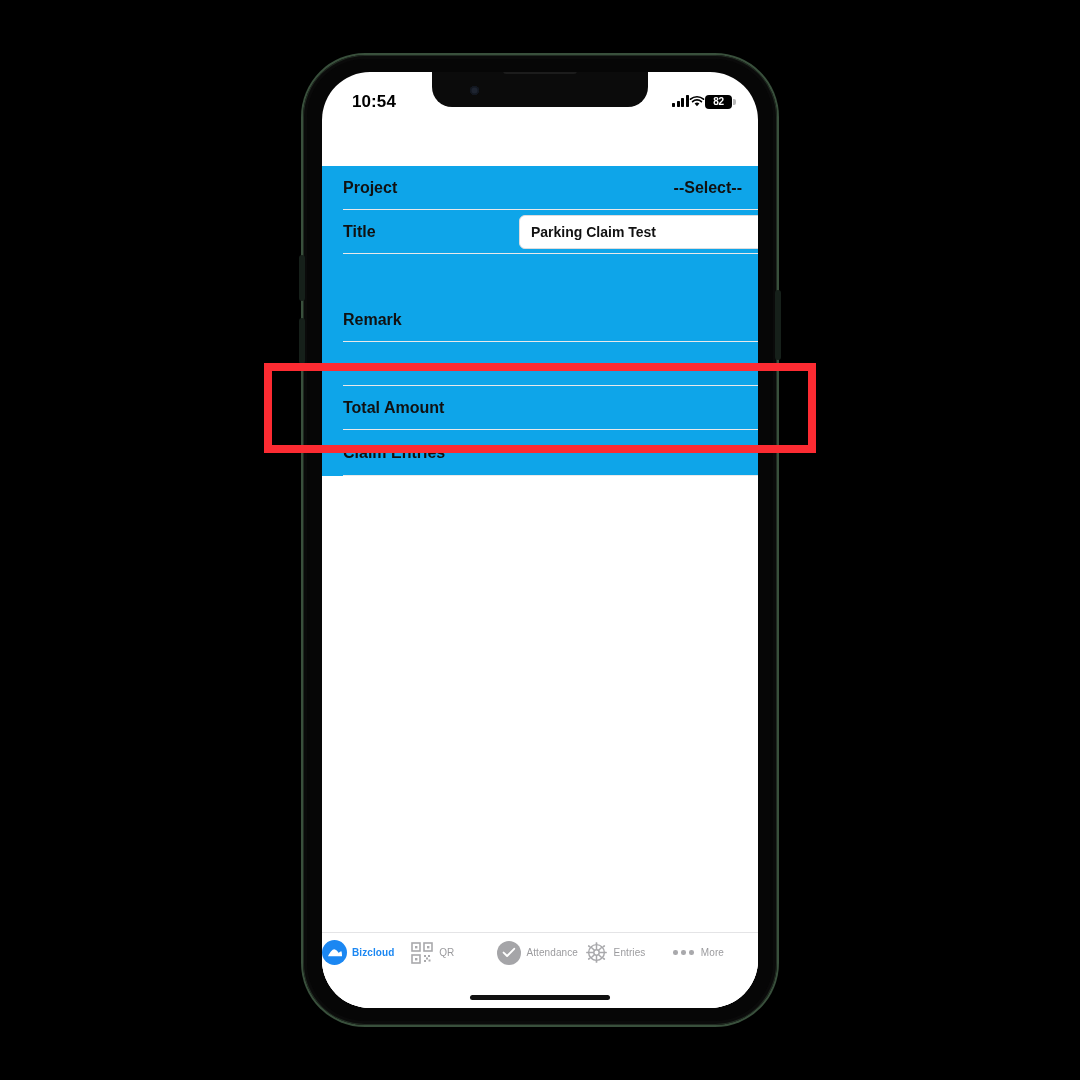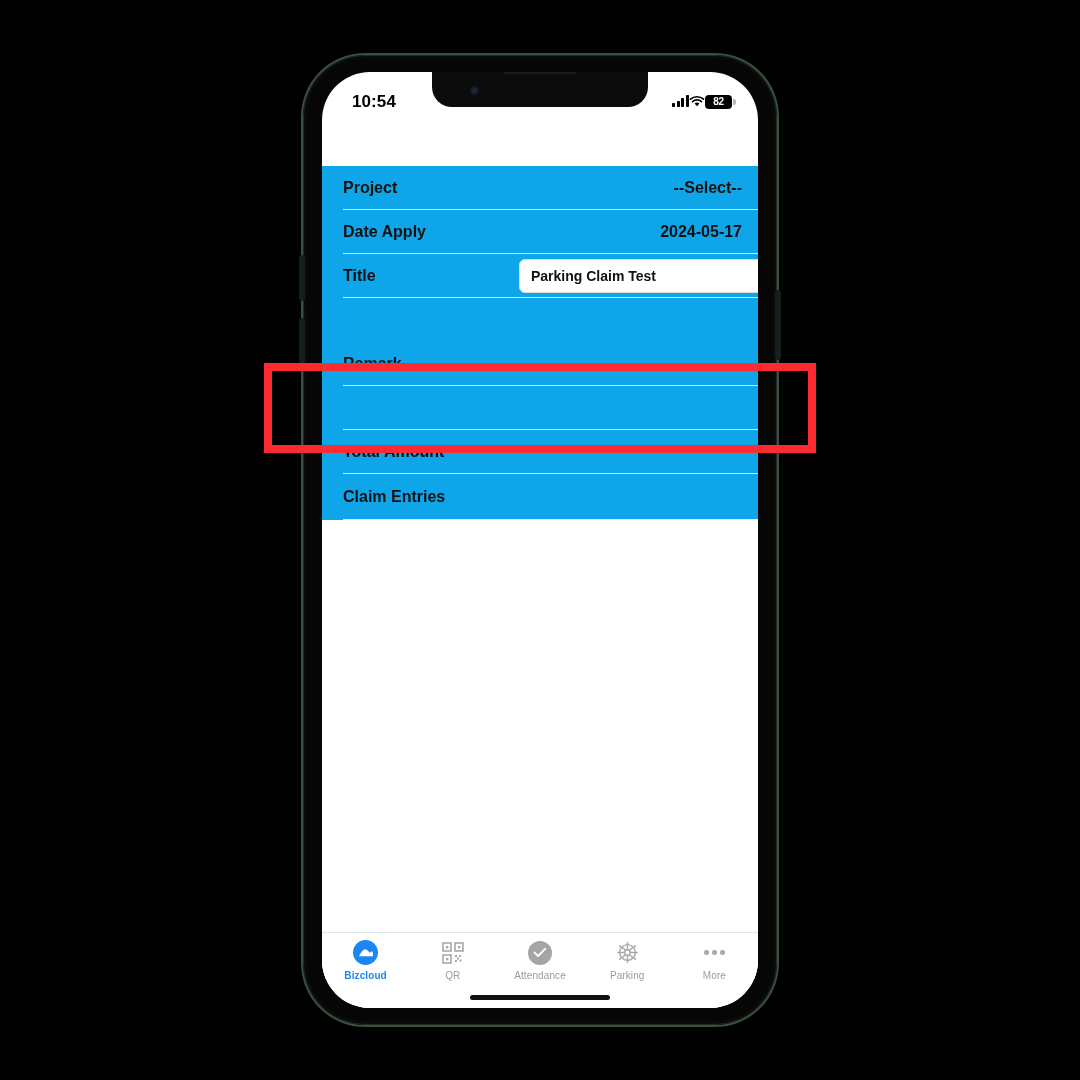--- a/index.html
+++ b/index.html
@@ -299,21 +299,20 @@
     border-top: 1px solid #e4e4e6;
     display: flex;
     align-items: flex-start;
     padding-top: 7px;
     box-sizing: border-box;
     z-index: 14;
   }
   .tab {
     flex: 1;
     display: flex;
-    flex-direction: column;
     align-items: center;
     gap: 5px;
     cursor: pointer;
   }
   .tab-icon {
     height: 25px;
     width: 25px;
     display: flex;
     align-items: center;
     justify-content: center;
@@ -425,24 +424,20 @@
     </div>
 
 
     <div class="form-list">
 
       <div class="row row-project">
         <span class="row-label">Project</span>
         <span class="row-value">--Select--</span>
       </div>
 
-      <div class="row row-date">
-        <span class="row-label">Date Apply</span>
-        <span class="row-value">2024-05-17</span>
-      </div>
 
       <div class="row row-title">
         <span class="row-label">Title</span>
         <span class="title-input">Parking Claim Test</span>
       </div>
 
       <div class="row row-spacer"></div>
 
       <div class="row row-remark">
         <span class="row-label">Remark</span>
@@ -517,21 +512,21 @@
               <rect x="11.1" y="20.2" width="1.8" height="2.6" rx="0.6"></rect>
               <rect x="1.2" y="11.1" width="2.6" height="1.8" rx="0.6"></rect>
               <rect x="20.2" y="11.1" width="2.6" height="1.8" rx="0.6"></rect>
               <rect x="3.4" y="4.2" width="1.8" height="2.6" rx="0.6" transform="rotate(-45 4.3 5.5)"></rect>
               <rect x="18.8" y="17.2" width="1.8" height="2.6" rx="0.6" transform="rotate(-45 19.7 18.5)"></rect>
               <rect x="18.8" y="4.2" width="1.8" height="2.6" rx="0.6" transform="rotate(45 19.7 5.5)"></rect>
               <rect x="3.4" y="17.2" width="1.8" height="2.6" rx="0.6" transform="rotate(45 4.3 18.5)"></rect>
             </g>
           </svg>
         </div>
-        <span class="tab-label">Parking</span>
+        <span class="tab-label">Entries</span>
       </div>
 
       <div class="tab">
         <div class="tab-icon">
           <div class="dots">
               <i></i>
               <i></i>
               <i></i>
             </div>
         </div>

